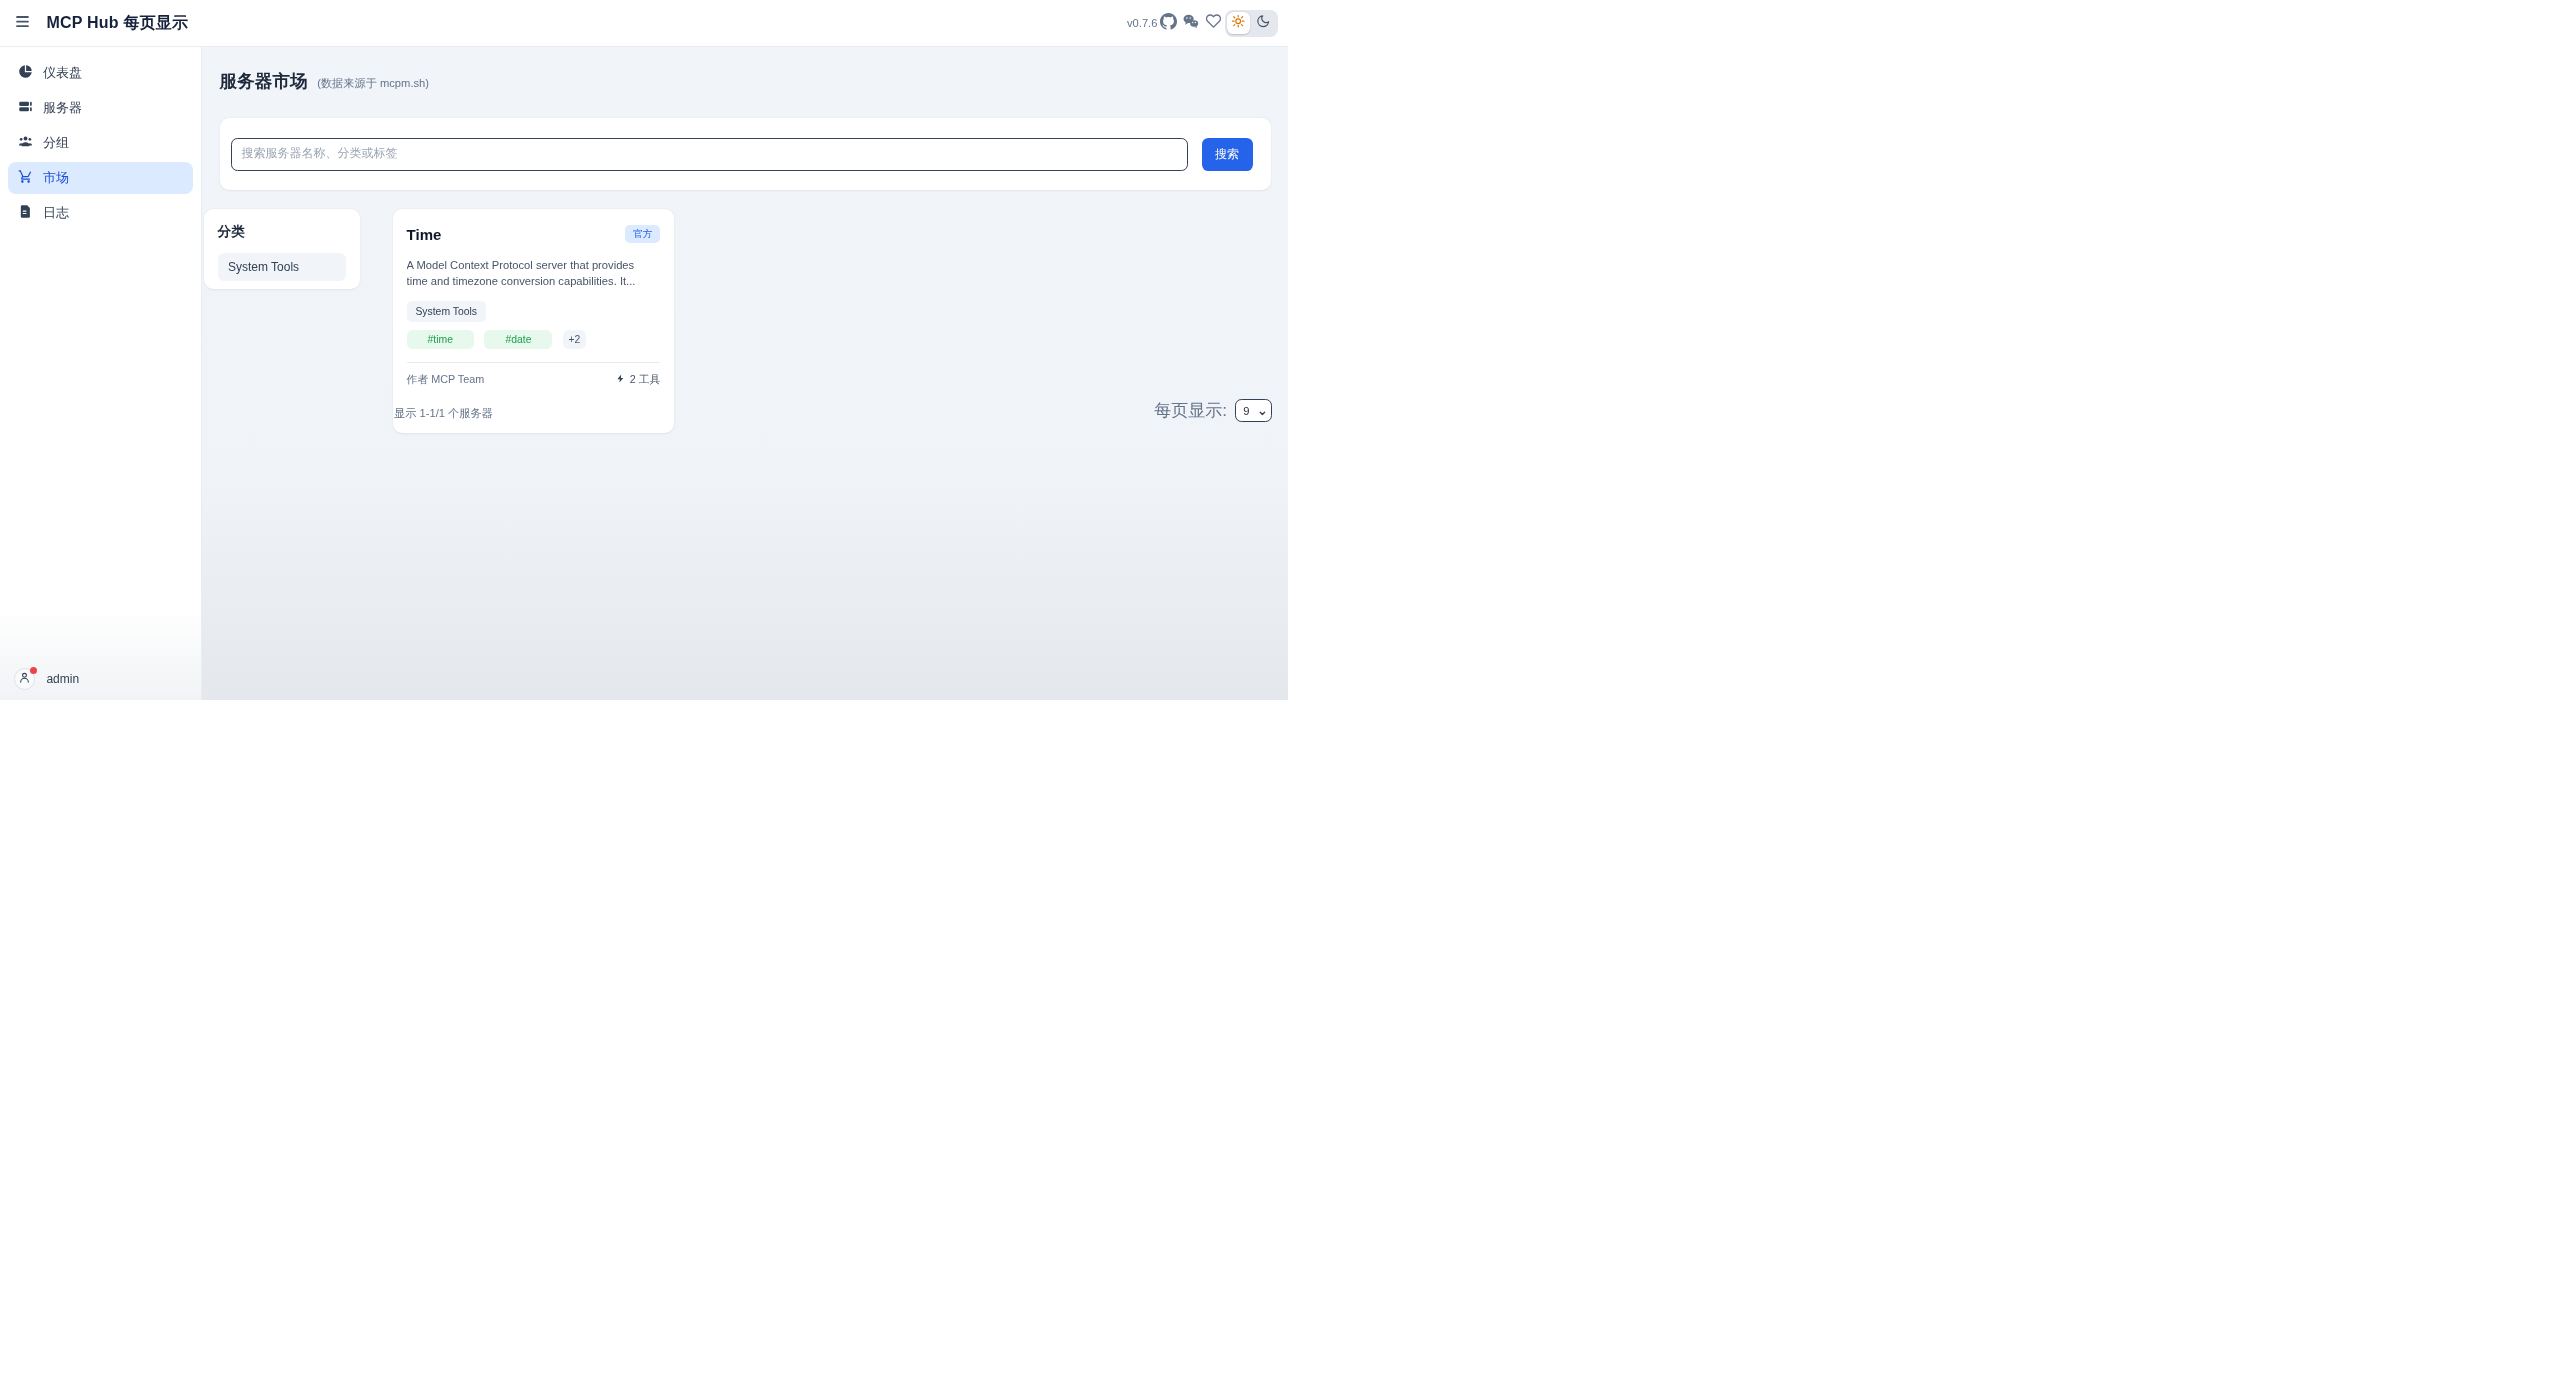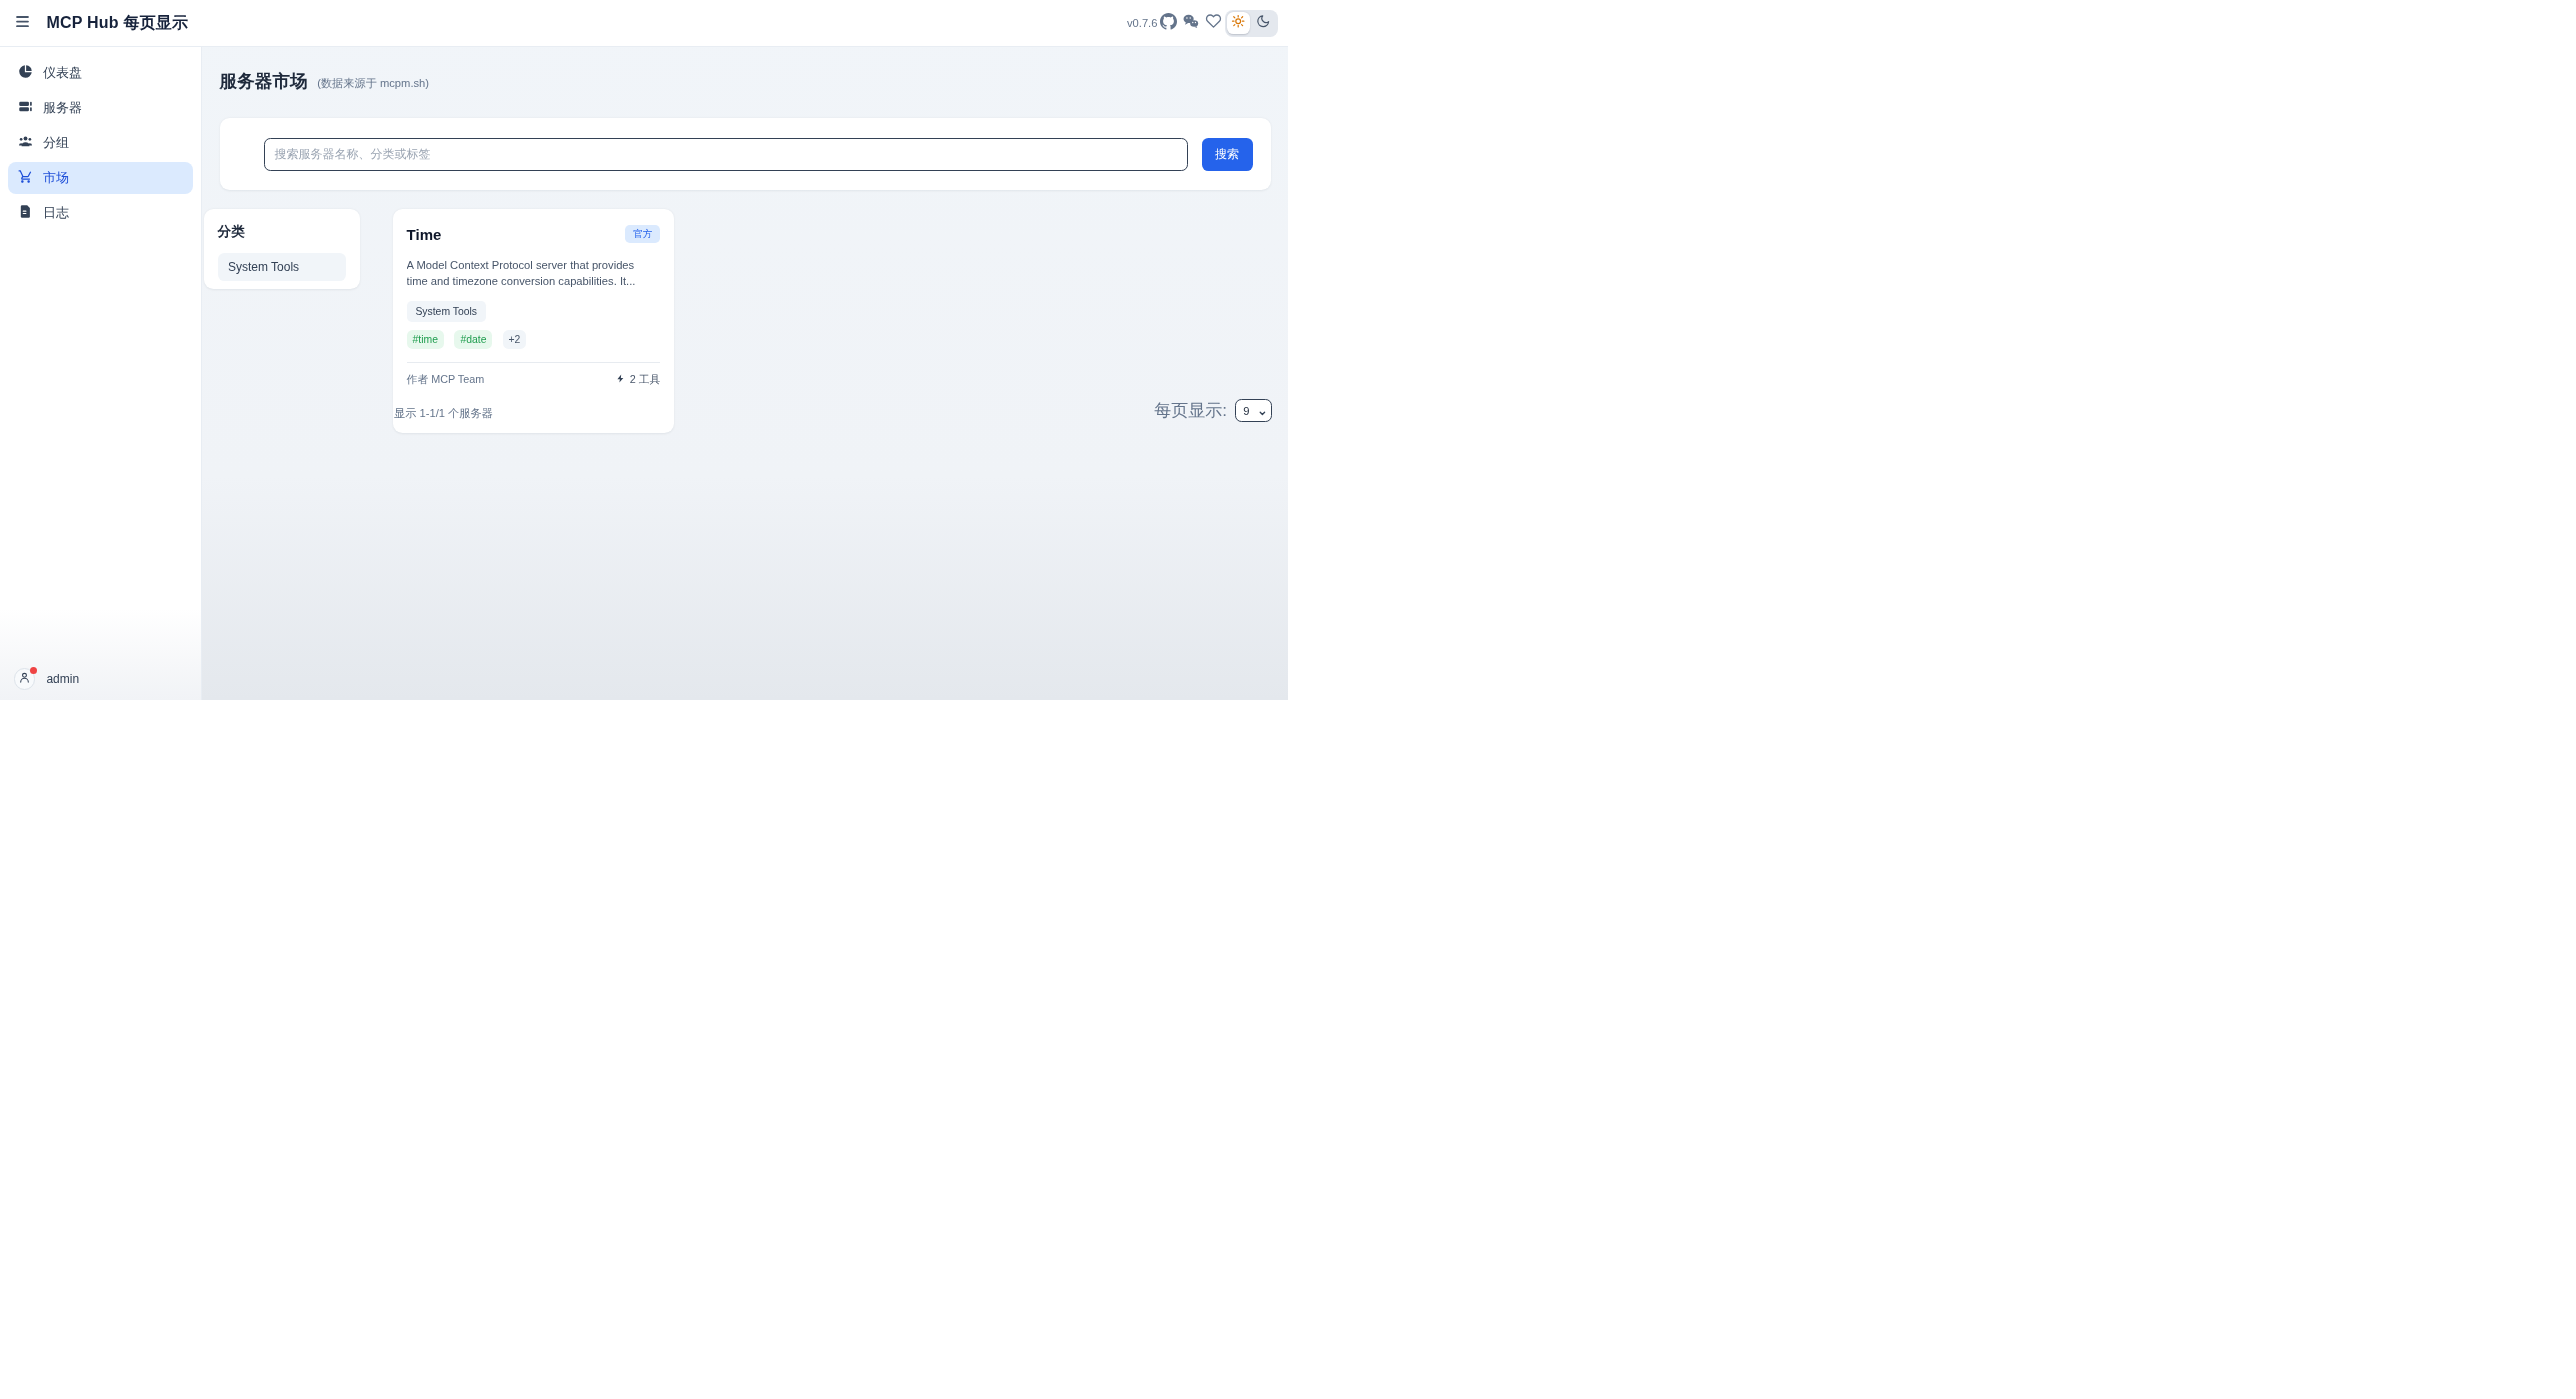--- a/index.html
+++ b/index.html
@@ -45,21 +45,21 @@
   .page-head { position:absolute; left:17.6px; top:21.6px; display:flex; align-items:baseline; gap:9.6px; }
   .page-title { font-size:17.6px; font-weight:700; color:#1e293b; }
   .page-subtitle { font-size:11.2px; color:#64748b; }
 
   .card { background:#fff; border-radius:9.6px; box-shadow:0 0.8px 2.4px rgba(15,23,42,.07); }
 
   .search-card { position:absolute; left:17.6px; right:17px; top:71px; height:72px;
                  display:flex; align-items:center; padding:0 18.4px 0 11.2px; gap:13.6px; }
   .search-input { flex:1; height:33px; border:1.6px solid #334155; border-radius:6.4px;
                   padding:0 9.6px; font-size:12px; color:#1e293b; outline:none;
-                  font-family:Liberation Serif, serif; background:#fff;margin-left:33px; }
+                  font-family:Liberation Mono, monospace; background:#fff; }
   .search-input::placeholder { color:#9aa4b2; }
   .search-btn { width:51px; height:33px; background:#2563eb; color:#fff; border:none;
                 border-radius:6.4px; font-size:12px; cursor:pointer; font-family:inherit; }
 
   .category-card { position:absolute; left:2px; top:162px; width:156px; height:80px; padding:13.6px 13.6px; }
   .category-title { font-size:13.6px; font-weight:700; color:#1e293b; }
   .category-item { margin-top:12px; height:28px; background:#f1f5f9; border-radius:6.4px;
                    display:flex; align-items:center; padding:0 10.4px; font-size:12px; color:#334155;
                    cursor:pointer; }
 
@@ -68,21 +68,21 @@
   .server-head { display:flex; justify-content:space-between; align-items:flex-start; }
   .server-name { font-size:15px; font-weight:700; color:#0f172a; line-height:19px; }
   .badge { background:#dbeafe; color:#2563eb; font-size:9.6px; padding:3.2px 8px; border-radius:4.8px;
            line-height:12px; }
   .server-desc { margin-top:13px; font-size:11.2px; color:#475569; line-height:16px;
                  width:244px; height:32px; overflow:hidden; }
   .chip-row { margin-top:12px; }
   .chip { display:inline-flex; align-items:center; background:#f1f5f9; color:#334155; font-size:10.4px;
           padding:4.8px 8.8px; border-radius:4.8px; }
   .tag-row { margin-top:8px; display:flex; align-items:center; gap:10.4px; }
-  .tag { background:#e7f8ed; color:#1f9d4e; font-size:10.4px; padding:4px 6px; border-radius:5.6px; }
+  .tag { background:#e7f8ed; color:#1f9d4e; font-size:10.4px; padding:4px 21px; border-radius:5.6px; }
   .more-tag { background:#f1f5f9; color:#475569; font-size:10.4px; padding:4px 5.6px; border-radius:5.6px; }
   .card-divider { margin-top:13px; border-top:0.8px solid #e7ebf0; }
   .card-footer { height:34px; display:flex; align-items:center; justify-content:space-between; }
   .author { font-size:10.8px; color:#64748b; }
   .tools { display:flex; align-items:center; gap:4px; font-size:10.8px; color:#475569; }
 
   .summary { position:absolute; left:192px; top:359px; font-size:11.2px; color:#64748b; }
   .pagination { position:absolute; right:16px; top:352px; display:flex; align-items:center; gap:8px; }
   .per-page-label { font-size:17px; color:#64748b; }
   .select-wrap { position:relative; }

